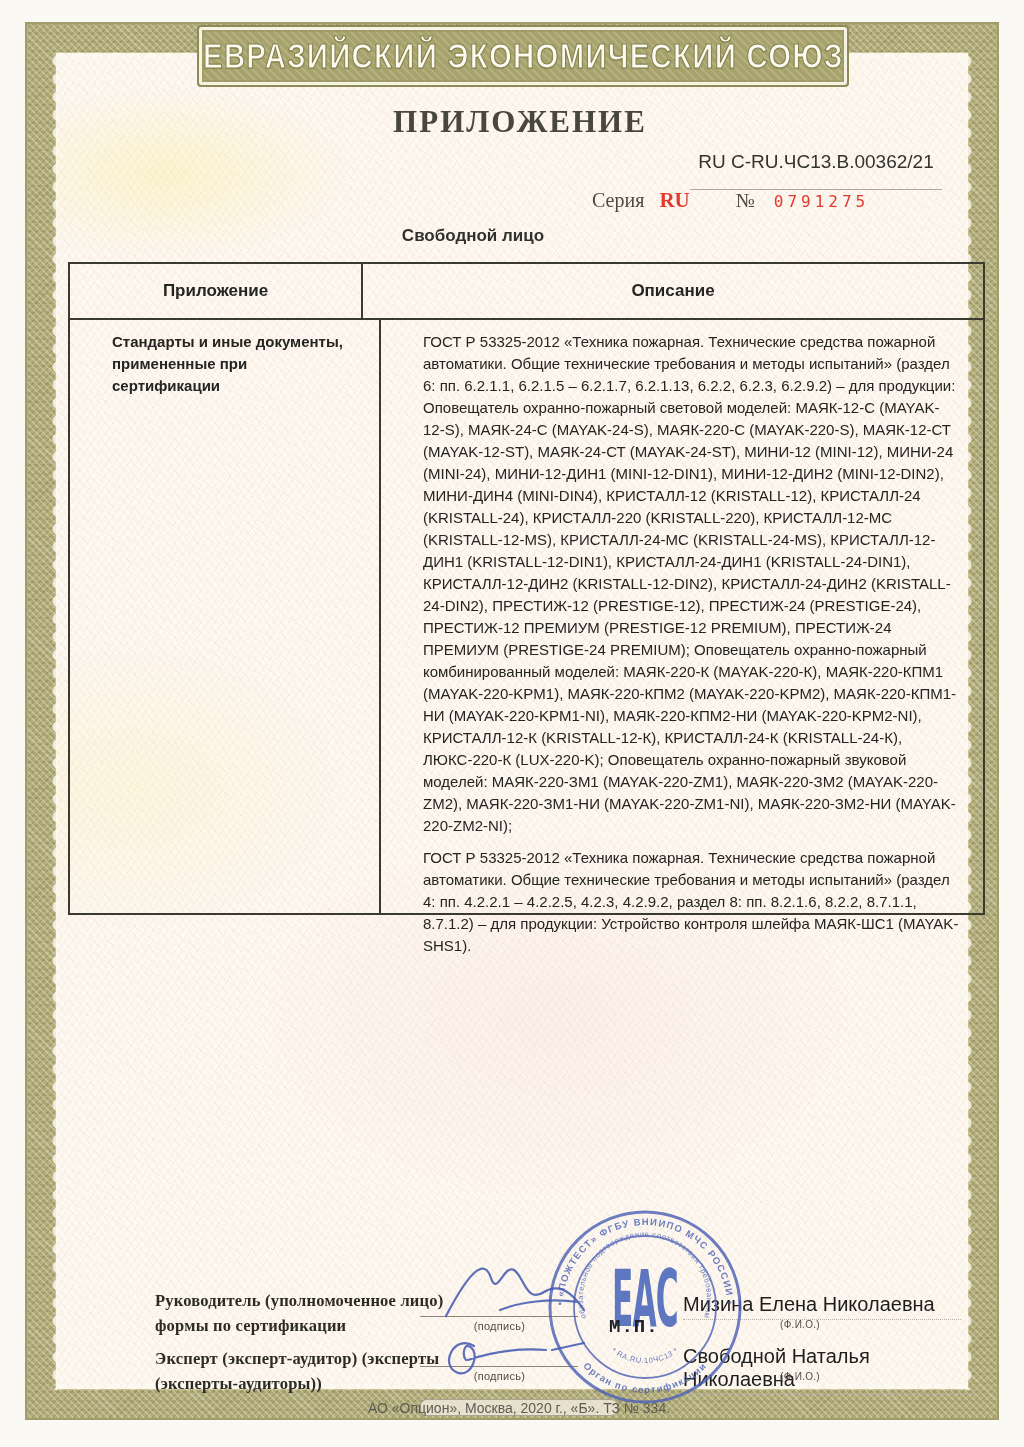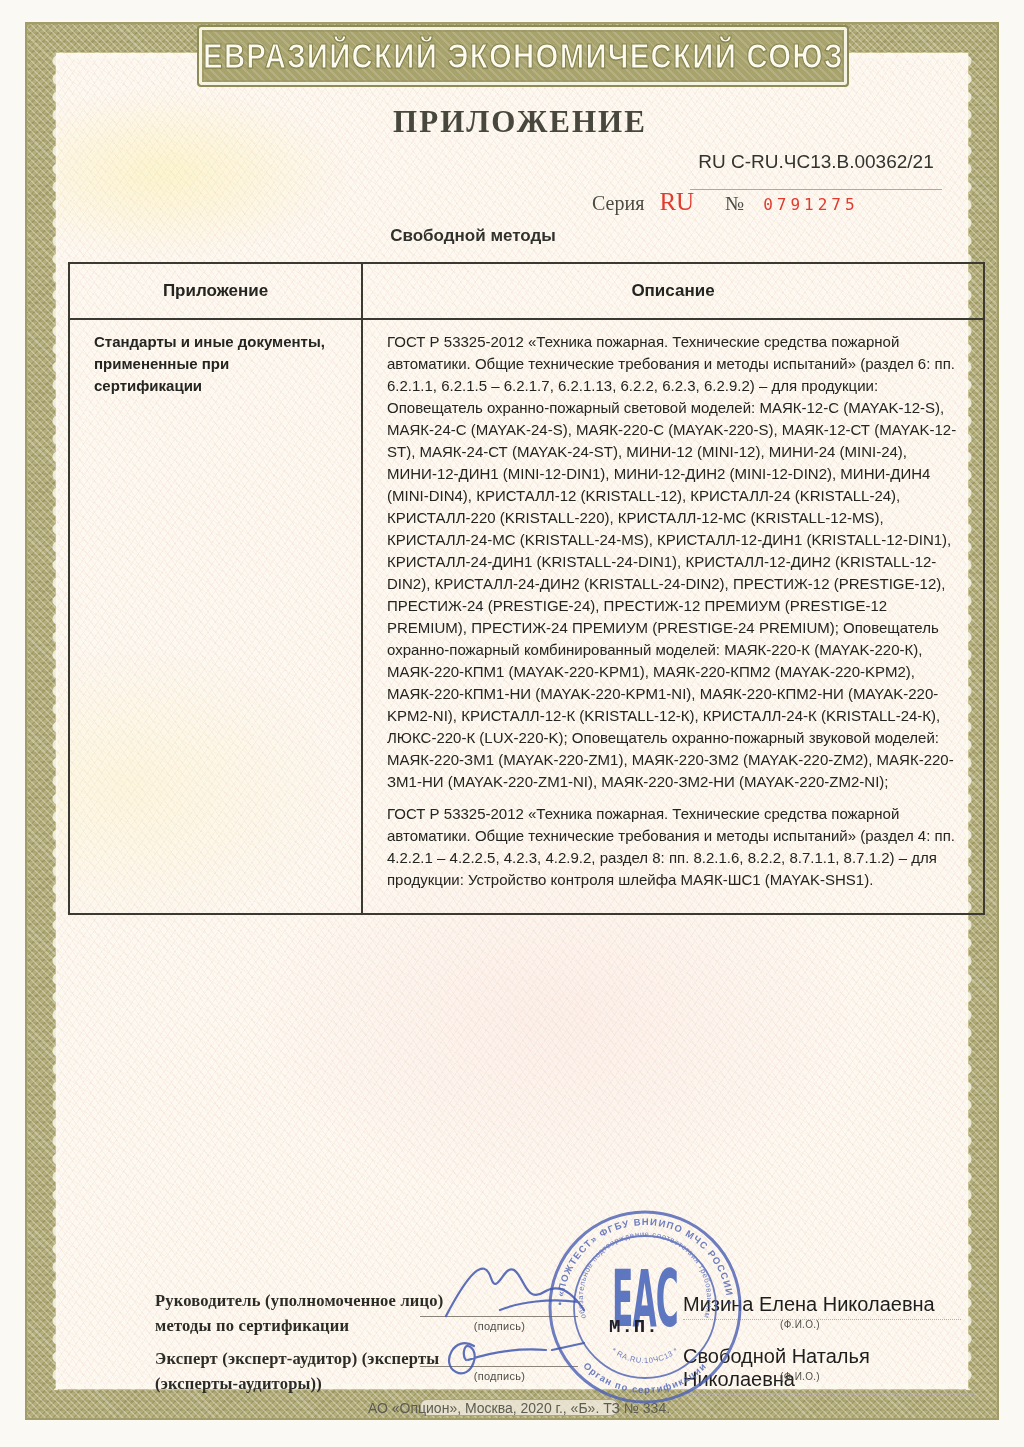--- a/index.html
+++ b/index.html
@@ -68,41 +68,41 @@
   .cert-label{
     font-family:"Liberation Serif", serif; font-weight:bold;
     font-size:21.5px; color:#45453e; letter-spacing:.5px;
   }
   .cert-number{
     position:absolute; left:505px; top:-4px; width:252px; text-align:center;
     font-family:"Liberation Sans", sans-serif; font-size:19px; color:#33332e;
     border-bottom:1.5px solid #b3a79a; padding-bottom:16px;
   }
   .series-line{position:absolute; top:188px; left:592px; white-space:nowrap; font-family:"Liberation Serif", serif; font-size:20px; color:#4b4b44;}
-  .series-value{color:#e23b2e; font-weight:normal; margin-left:10px; margin-right:26px; font-size:25px;}
+  .series-value{color:#e23b2e; font-weight:bold; margin-left:10px; margin-right:41px; font-size:21px;}
   .number-sign{margin-right:14px;}
   .blank-number{font-family:"DejaVu Sans Mono", monospace; font-weight:normal; font-size:16px; letter-spacing:4px; color:#e23b2e;}
   .form-note{
     position:absolute; top:226px; left:353px; width:240px; text-align:center;
     font-weight:bold; font-size:17px; color:#31312c;
   }
 
   
   .doc-table{
     position:absolute; top:262px; left:68px; width:917px; height:653px;
     border:2px solid #3a3a32; border-collapse:collapse; background:rgba(255,255,255,.0);
     box-sizing:border-box;
   }
   .doc-table .hdr-row{display:flex; border-bottom:2px solid #3a3a32; height:54px;}
   .doc-table .body-row{display:flex; height:595px;}
   .cell{box-sizing:border-box;}
   .col1{width:293px; border-right:2px solid #3a3a32;}
   .col2{flex:1;}
   .hdr-cell{display:flex;align-items:center;justify-content:center;font-weight:bold;font-size:17px;color:#242420;}
-  .body-cell{padding:11px 24px; font-size:15px; line-height:22px; color:#242420;}
+  .body-cell{padding:11px 24px; font-size:15px; line-height:22px; color:#242420;margin-left:18px;}
   .row-title{font-weight:bold;}
   .desc p{margin:0 0 10px 0;}
 
   
   .sig-label{
     position:absolute; left:155px; width:292px;
     font-family:"Liberation Serif", serif; font-weight:bold;
     font-size:16.5px; line-height:25px; color:#2c2c26; letter-spacing:.2px;
   }
   .lbl-leader{top:1288px;}
@@ -170,37 +170,37 @@
     <span class="cert-number">RU C-RU.ЧС13.В.00362/21</span>
   </div>
 
   <div class="series-line">
     <span>Серия</span>
     <span class="series-value">RU</span>
     <span class="number-sign">№</span>
     <span class="blank-number">0791275</span>
   </div>
 
-  <div class="form-note">Свободной методы</div>
+  <div class="form-note">Свободной лицо</div>
 
   <div class="doc-table">
     <div class="hdr-row">
       <div class="cell col1 hdr-cell">Приложение</div>
       <div class="cell col2 hdr-cell">Описание</div>
     </div>
     <div class="body-row">
       <div class="cell col1 body-cell row-title">Стандарты и иные документы, примененные при сертификации</div>
       <div class="cell col2 body-cell desc">
         <p>ГОСТ Р 53325-2012 «Техника пожарная. Технические средства пожарной автоматики. Общие технические требования и методы испытаний» (раздел 6: пп. 6.2.1.1, 6.2.1.5 – 6.2.1.7, 6.2.1.13, 6.2.2, 6.2.3, 6.2.9.2) – для продукции: Оповещатель охранно-пожарный световой моделей: МАЯК-12-С (MAYAK-12-S), МАЯК-24-С (MAYAK-24-S), МАЯК-220-С (MAYAK-220-S), МАЯК-12-СТ (MAYAK-12-ST), МАЯК-24-СТ (MAYAK-24-ST), МИНИ-12 (MINI-12), МИНИ-24 (MINI-24), МИНИ-12-ДИН1 (MINI-12-DIN1), МИНИ-12-ДИН2 (MINI-12-DIN2), МИНИ-ДИН4 (MINI-DIN4), КРИСТАЛЛ-12 (KRISTALL-12), КРИСТАЛЛ-24 (KRISTALL-24), КРИСТАЛЛ-220 (KRISTALL-220), КРИСТАЛЛ-12-МС (KRISTALL-12-MS), КРИСТАЛЛ-24-МС (KRISTALL-24-MS), КРИСТАЛЛ-12-ДИН1 (KRISTALL-12-DIN1), КРИСТАЛЛ-24-ДИН1 (KRISTALL-24-DIN1), КРИСТАЛЛ-12-ДИН2 (KRISTALL-12-DIN2), КРИСТАЛЛ-24-ДИН2 (KRISTALL-24-DIN2), ПРЕСТИЖ-12 (PRESTIGE-12), ПРЕСТИЖ-24 (PRESTIGE-24), ПРЕСТИЖ-12 ПРЕМИУМ (PRESTIGE-12 PREMIUM), ПРЕСТИЖ-24 ПРЕМИУМ (PRESTIGE-24 PREMIUM); Оповещатель охранно-пожарный комбинированный моделей: МАЯК-220-К (MAYAK-220-К), МАЯК-220-КПМ1 (MAYAK-220-KPM1), МАЯК-220-КПМ2 (MAYAK-220-KPM2), МАЯК-220-КПМ1-НИ (MAYAK-220-KPM1-NI), МАЯК-220-КПМ2-НИ (MAYAK-220-KPM2-NI), КРИСТАЛЛ-12-К (KRISTALL-12-К), КРИСТАЛЛ-24-К (KRISTALL-24-К), ЛЮКС-220-К (LUX-220-K); Оповещатель охранно-пожарный звуковой моделей: МАЯК-220-ЗМ1 (MAYAK-220-ZM1), МАЯК-220-ЗМ2 (MAYAK-220-ZM2), МАЯК-220-ЗМ1-НИ (MAYAK-220-ZM1-NI), МАЯК-220-ЗМ2-НИ (MAYAK-220-ZM2-NI);</p>
         <p>ГОСТ Р 53325-2012 «Техника пожарная. Технические средства пожарной автоматики. Общие технические требования и методы испытаний» (раздел 4: пп. 4.2.2.1 – 4.2.2.5, 4.2.3, 4.2.9.2, раздел 8: пп. 8.2.1.6, 8.2.2, 8.7.1.1, 8.7.1.2) – для продукции: Устройство контроля шлейфа МАЯК-ШС1 (MAYAK-SHS1).</p>
       </div>
     </div>
   </div>
 
-  <div class="sig-label lbl-leader">Руководитель (уполномоченное лицо) методы по сертификации</div>
+  <div class="sig-label lbl-leader">Руководитель (уполномоченное лицо) формы по сертификации</div>
   <div class="sig-label lbl-expert">Эксперт (эксперт-аудитор) (эксперты (эксперты-аудиторы))</div>
 
   <div class="sig-line line-leader"></div>
   <div class="sig-line line-expert"></div>
   <div class="caption cap-pod1">(подпись)</div>
   <div class="caption cap-pod2">(подпись)</div>
 
   <div class="person name-leader">Мизина Елена Николаевна</div>
   <div class="person name-expert">Свободной Наталья Николаевна</div>
   <div class="caption cap-fio1">(Ф.И.О.)</div>

